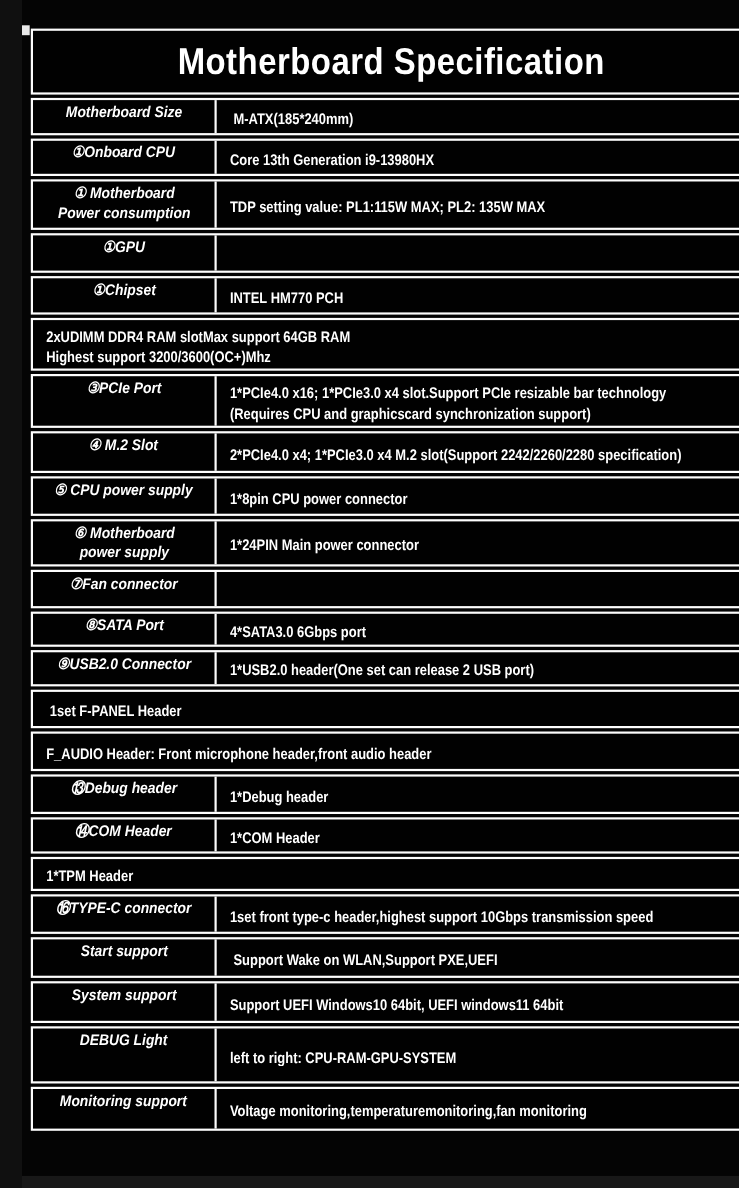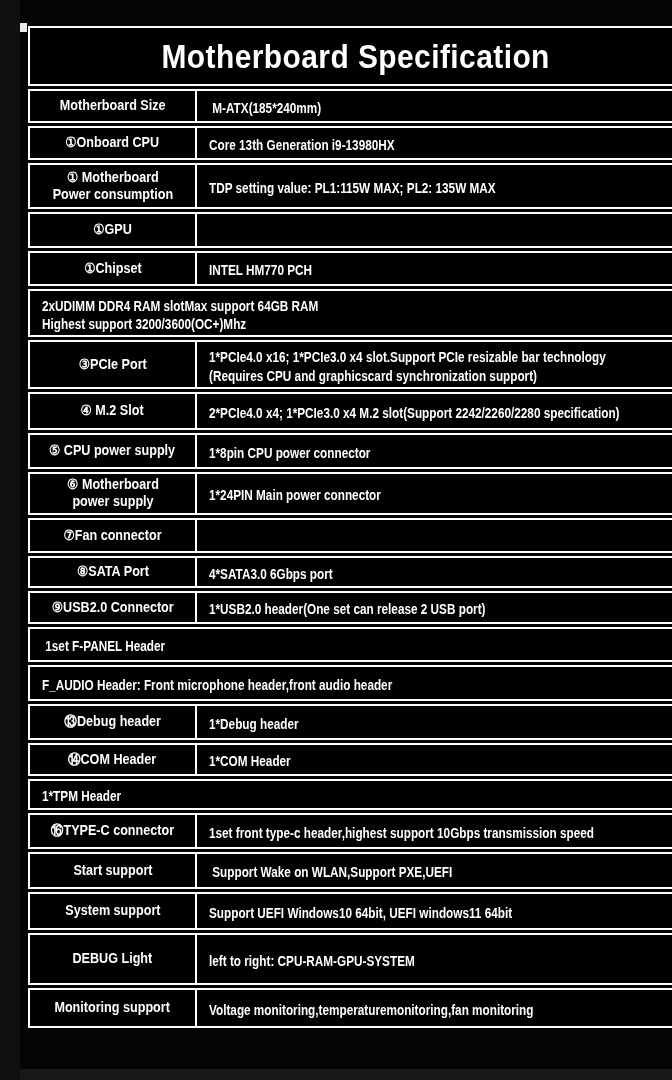--- a/index.html
+++ b/index.html
@@ -18,22 +18,23 @@
   .box{box-sizing:border-box;border:2px solid #fdfdfd;background:#010101;}
   .title-box{height:60px;display:flex;align-items:center;justify-content:center;}
   .title-box .title{
     font-weight:bold;font-size:34px;letter-spacing:0.5px;
     white-space:pre;display:inline-block;transform:scaleX(0.88);
   }
   .row{display:flex;align-items:stretch;}
   .label-cell{
     width:167px;flex:0 0 167px;box-sizing:border-box;
     border-right:2px solid #fdfdfd;
-    display:flex;align-items:center;justify-content:center;
+    display:flex;justify-content:center;
     padding:2px 2px;
+    font-style:italic;
   }
   .label-cell span{
     font-weight:bold;font-size:14px;line-height:1.25;
     white-space:pre;text-align:center;
     display:inline-block;transform:scaleX(0.9);
   }
   .value-cell{
     flex:1;box-sizing:border-box;overflow:hidden;
     display:flex;align-items:center;
     padding:6px 4px 2px 12px;

